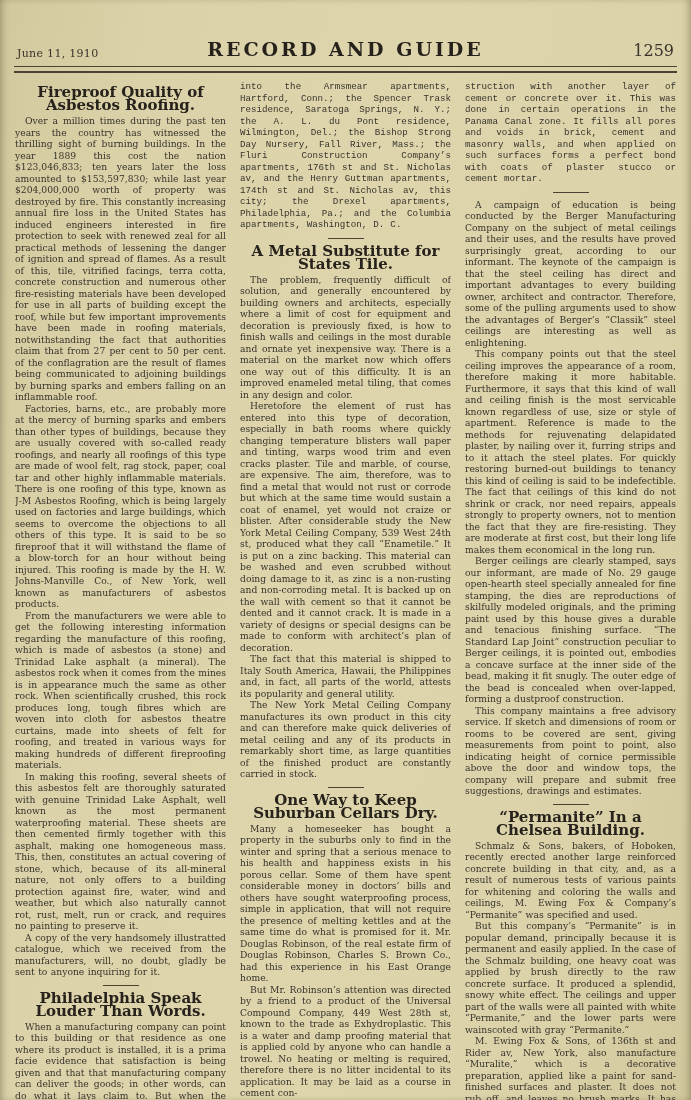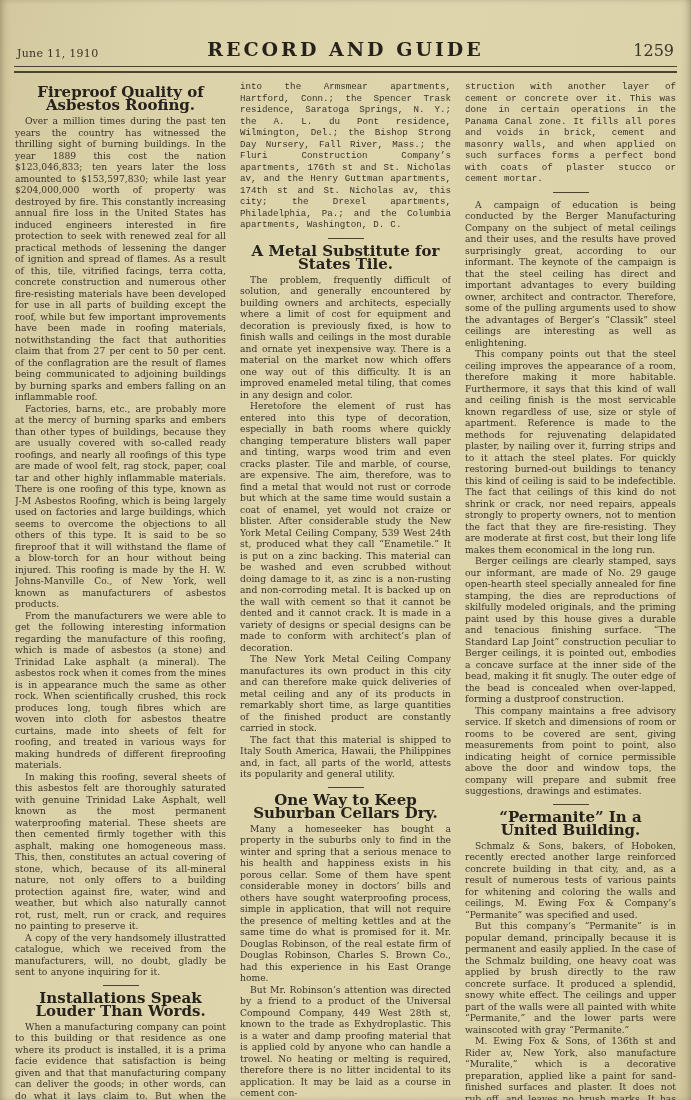--- a/index.html
+++ b/index.html
@@ -82,43 +82,43 @@
   <div class="rule"></div>
   <div class="columns">
     <div class="col">
         <h2 class="heading">Fireproof Quality of Asbestos Roofing.</h2>
         <p class="paragraph">Over a million times during the past ten years the country has witnessed the thrilling sight of burning buildings. In the year 1889 this cost the nation $123,046,833; ten years later the loss amounted to $153,597,830; while last year $204,000,000 worth of property was destroyed by fire. This constantly increasing annual fire loss in the United States has induced engineers interested in fire protection to seek with renewed zeal for all practical methods of lessening the danger of ignition and spread of flames. As a result of this, tile, vitrified facings, terra cotta, concrete construction and numerous other fire-resisting materials have been developed for use in all parts of building except the roof, while but few important improvements have been made in roofing materials, notwithstanding the fact that authorities claim that from 27 per cent to 50 per cent. of the conflagration are the result of flames being communicated to adjoining buildings by burning sparks and embers falling on an inflammable roof.</p>
         <p class="paragraph">Factories, barns, etc., are probably more at the mercy of burning sparks and embers than other types of buildings, because they are usually covered with so-called ready roofings, and nearly all roofings of this type are made of wool felt, rag stock, paper, coal tar and other highly inflammable materials. There is one roofing of this type, known as J-M Asbestos Roofing, which is being largely used on factories and large buildings, which seems to overcome the objections to all others of this type. It is said to be so fireproof that it will withstand the flame of a blow-torch for an hour without being injured. This roofing is made by the H. W. Johns-Manville Co., of New York, well known as manufacturers of asbestos products.</p>
         <p class="paragraph">From the manufacturers we were able to get the following interesting information regarding the manufacture of this roofing, which is made of asbestos (a stone) and Trinidad Lake asphalt (a mineral). The asbestos rock when it comes from the mines is in appearance much the same as other rock. When scientifically crushed, this rock produces long, tough fibres which are woven into cloth for asbestos theatre curtains, made into sheets of felt for roofing, and treated in various ways for making hundreds of different fireproofing materials.</p>
         <p class="paragraph">In making this roofing, several sheets of this asbestos felt are thoroughly saturated with genuine Trinidad Lake Asphalt, well known as the most permanent waterproofing material. These sheets are then cemented firmly together with this asphalt, making one homogeneous mass. This, then, constitutes an actual covering of stone, which, because of its all-mineral nature, not only offers to a building protection against fire, water, wind and weather, but which also naturally cannot rot, rust, melt, run or crack, and requires no painting to preserve it.</p>
         <p class="paragraph">A copy of the very handsomely illustratted catalogue, which we received from the manufacturers, will, no doubt, gladly be sent to anyone inquiring for it.</p>
         <div class="divider"></div>
-        <h2 class="heading">Installations Speak Louder Than Words.</h2>
+        <h2 class="heading">Philadelphia Speak Louder Than Words.</h2>
         <p class="paragraph">When a manufacturing company can point to this building or that residence as one where its product is installed, it is a prima facie evidence that satisfaction is being given and that that manufacturing company can deliver the goods; in other words, can do what it lays claim to. But when the building indicated is a high-class one, where it is common knowledge that no inferior equipment went into it, the recommendation is all the higher. It is therefore hardly necessary to do more than mention the fact that the Hill-Canton Sanitary Laundry Dryers went</p>
       </div>
     <div class="col">
         <p class="paragraph noindent">into the Armsmear apartments, Hartford, Conn.; the Spencer Trask residence, Saratoga Springs, N. Y.; the A. L. du Pont residence, Wilmington, Del.; the Bishop Strong Day Nursery, Fall River, Mass.; the Fluri Construction Company’s apartments, 176th st and St. Nicholas av, and the Henry Guttman apartments, 174th st and St. Nicholas av, this city; the Drexel apartments, Philadelphia, Pa.; and the Columbia apartments, Washington, D. C.</p>
         <div class="divider"></div>
         <h2 class="heading">A Metal Substitute for States Tile.</h2>
         <p class="paragraph">The problem, frequently difficult of solution, and generally encountered by building owners and architects, especially where a limit of cost for equipment and decoration is previously fixed, is how to finish walls and ceilings in the most durable and ornate yet inexpensive way. There is a material on the market now which offers one way out of this difficulty. It is an improved enameled metal tiling, that comes in any design and color.</p>
         <p class="paragraph">Heretofore the element of rust has entered into this type of decoration, especially in bath rooms where quickly changing temperature blisters wall paper and tinting, warps wood trim and even cracks plaster. Tile and marble, of course, are expensive. The aim, therefore, was to find a metal that would not rust or corrode but which at the same time would sustain a coat of enamel, yet would not craize or blister. After considerable study the New York Metal Ceiling Company, 539 West 24th st, produced what they call “Enametile.” It is put on a zinc backing. This material can be washed and even scrubbed without doing damage to it, as zinc is a non-rusting and non-corroding metal. It is backed up on the wall with cement so that it cannot be dented and it cannot crack. It is made in a variety of designs or special designs can be made to conform with architect’s plan of decoration.</p>
+        <p class="paragraph">The fact that this material is shipped to Italy South America, Hawaii, the Philippines and, in fact, all parts of the world, attests its popularity and general utility.</p>
         <p class="paragraph">The New York Metal Ceiling Company manufactures its own product in this city and can therefore make quick deliveries of metal ceiling and any of its products in remarkably short time, as large quantities of the finished product are constantly carried in stock.</p>
-        <p class="paragraph">The fact that this material is shipped to Italy South America, Hawaii, the Philippines and, in fact, all parts of the world, attests its popularity and general utility.</p>
         <div class="divider"></div>
         <h2 class="heading">One Way to Keep Suburban Cellars Dry.</h2>
         <p class="paragraph">Many a homeseeker has bought a property in the suburbs only to find in the winter and spring that a serious menace to his health and happiness exists in his porous cellar. Some of them have spent considerable money in doctors’ bills and others have sought waterproofing process, simple in application, that will not require the presence of melting kettles and at the same time do what is promised for it. Mr. Douglas Robinson, of the real estate firm of Douglas Robinson, Charles S. Brown Co., had this experience in his East Orange home.</p>
         <p class="paragraph">But Mr. Robinson’s attention was directed by a friend to a product of the Universal Compound Company, 449 West 28th st, known to the trade as Exhydroplastic. This is a water and damp proofing material that is applied cold by anyone who can handle a trowel. No heating or melting is required, therefore there is no litter incidental to its application. It may be laid as a course in cement con-</p>
       </div>
     <div class="col">
         <p class="paragraph noindent">struction with another layer of cement or concrete over it. This was done in certain operations in the Panama Canal zone. It fills all pores and voids in brick, cement and masonry walls, and when applied on such surfaces forms a perfect bond with coats of plaster stucco or cement mortar.</p>
         <div class="divider"></div>
         <p class="paragraph">A campaign of education is being conducted by the Berger Manufacturing Company on the subject of metal ceilings and their uses, and the results have proved surprisingly great, according to our informant. The keynote of the campaign is that the steel ceiling has direct and important advantages to every building owner, architect and contractor. Therefore, some of the pulling arguments used to show the advantages of Berger’s “Classik” steel ceilings are interesting as well as enlightening.</p>
         <p class="paragraph">This company points out that the steel ceiling improves the appearance of a room, therefore making it more habitable. Furthermore, it says that this kind of wall and ceiling finish is the most servicable known regardless of use, size or style of apartment. Reference is made to the methods for rejuvenating delapidated plaster, by nailing over it, furring strips and to it attach the steel plates. For quickly restoring burned-out buildings to tenancy this kind of ceiling is said to be indefectible. The fact that ceilings of this kind do not shrink or crack, nor need repairs, appeals strongly to property owners, not to mention the fact that they are fire-resisting. They are moderate at first cost, but their long life makes them economical in the long run.</p>
         <p class="paragraph">Berger ceilings are clearly stamped, says our informant, are made of No. 29 gauge open-hearth steel specially annealed for fine stamping, the dies are reproductions of skilfully modeled originals, and the priming paint used by this house gives a durable and tenacious finishing surface. “The Standard Lap Joint” construction peculiar to Berger ceilings, it is pointed out, embodies a concave surface at the inner side of the bead, making it fit snugly. The outer edge of the bead is concealed when over-lapped, forming a dustproof construction.</p>
         <p class="paragraph">This company maintains a free advisory service. If sketch and dimensions of room or rooms to be covered are sent, giving measurements from point to point, also indicating height of cornice permissible above the door and window tops, the company will prepare and submit free suggestions, drawings and estimates.</p>
         <div class="divider"></div>
-        <h2 class="heading">“Permanite” In a United Building.</h2>
+        <h2 class="heading">“Permanite” In a Chelsea Building.</h2>
         <p class="paragraph">Schmalz &amp; Sons, bakers, of Hoboken, recently erected another large reinforced concrete building in that city, and, as a result of numerous tests of various paints for whitening and coloring the walls and ceilings, M. Ewing Fox &amp; Company’s “Permanite” was specified and used.</p>
         <p class="paragraph">But this company’s “Permanite” is in popular demand, principally because it is permanent and easily applied. In the case of the Schmalz building, one heavy coat was applied by brush directly to the raw concrete surface. It produced a splendid, snowy white effect. The ceilings and upper part of the walls were all painted with white “Permanite,” and the lower parts were wainscoted with gray “Permanite.”</p>
         <p class="paragraph">M. Ewing Fox &amp; Sons, of 136th st and Rider av, New York, also manufacture “Muralite,” which is a decorative preparation, applied like a paint for sand-finished surfaces and plaster. It does not rub off, and leaves no brush marks. It has had a wide use in this city, and, in fact, throughout the country in high-grade operations.</p>
       </div>
   </div>
 </div>
 
 </body></html>

